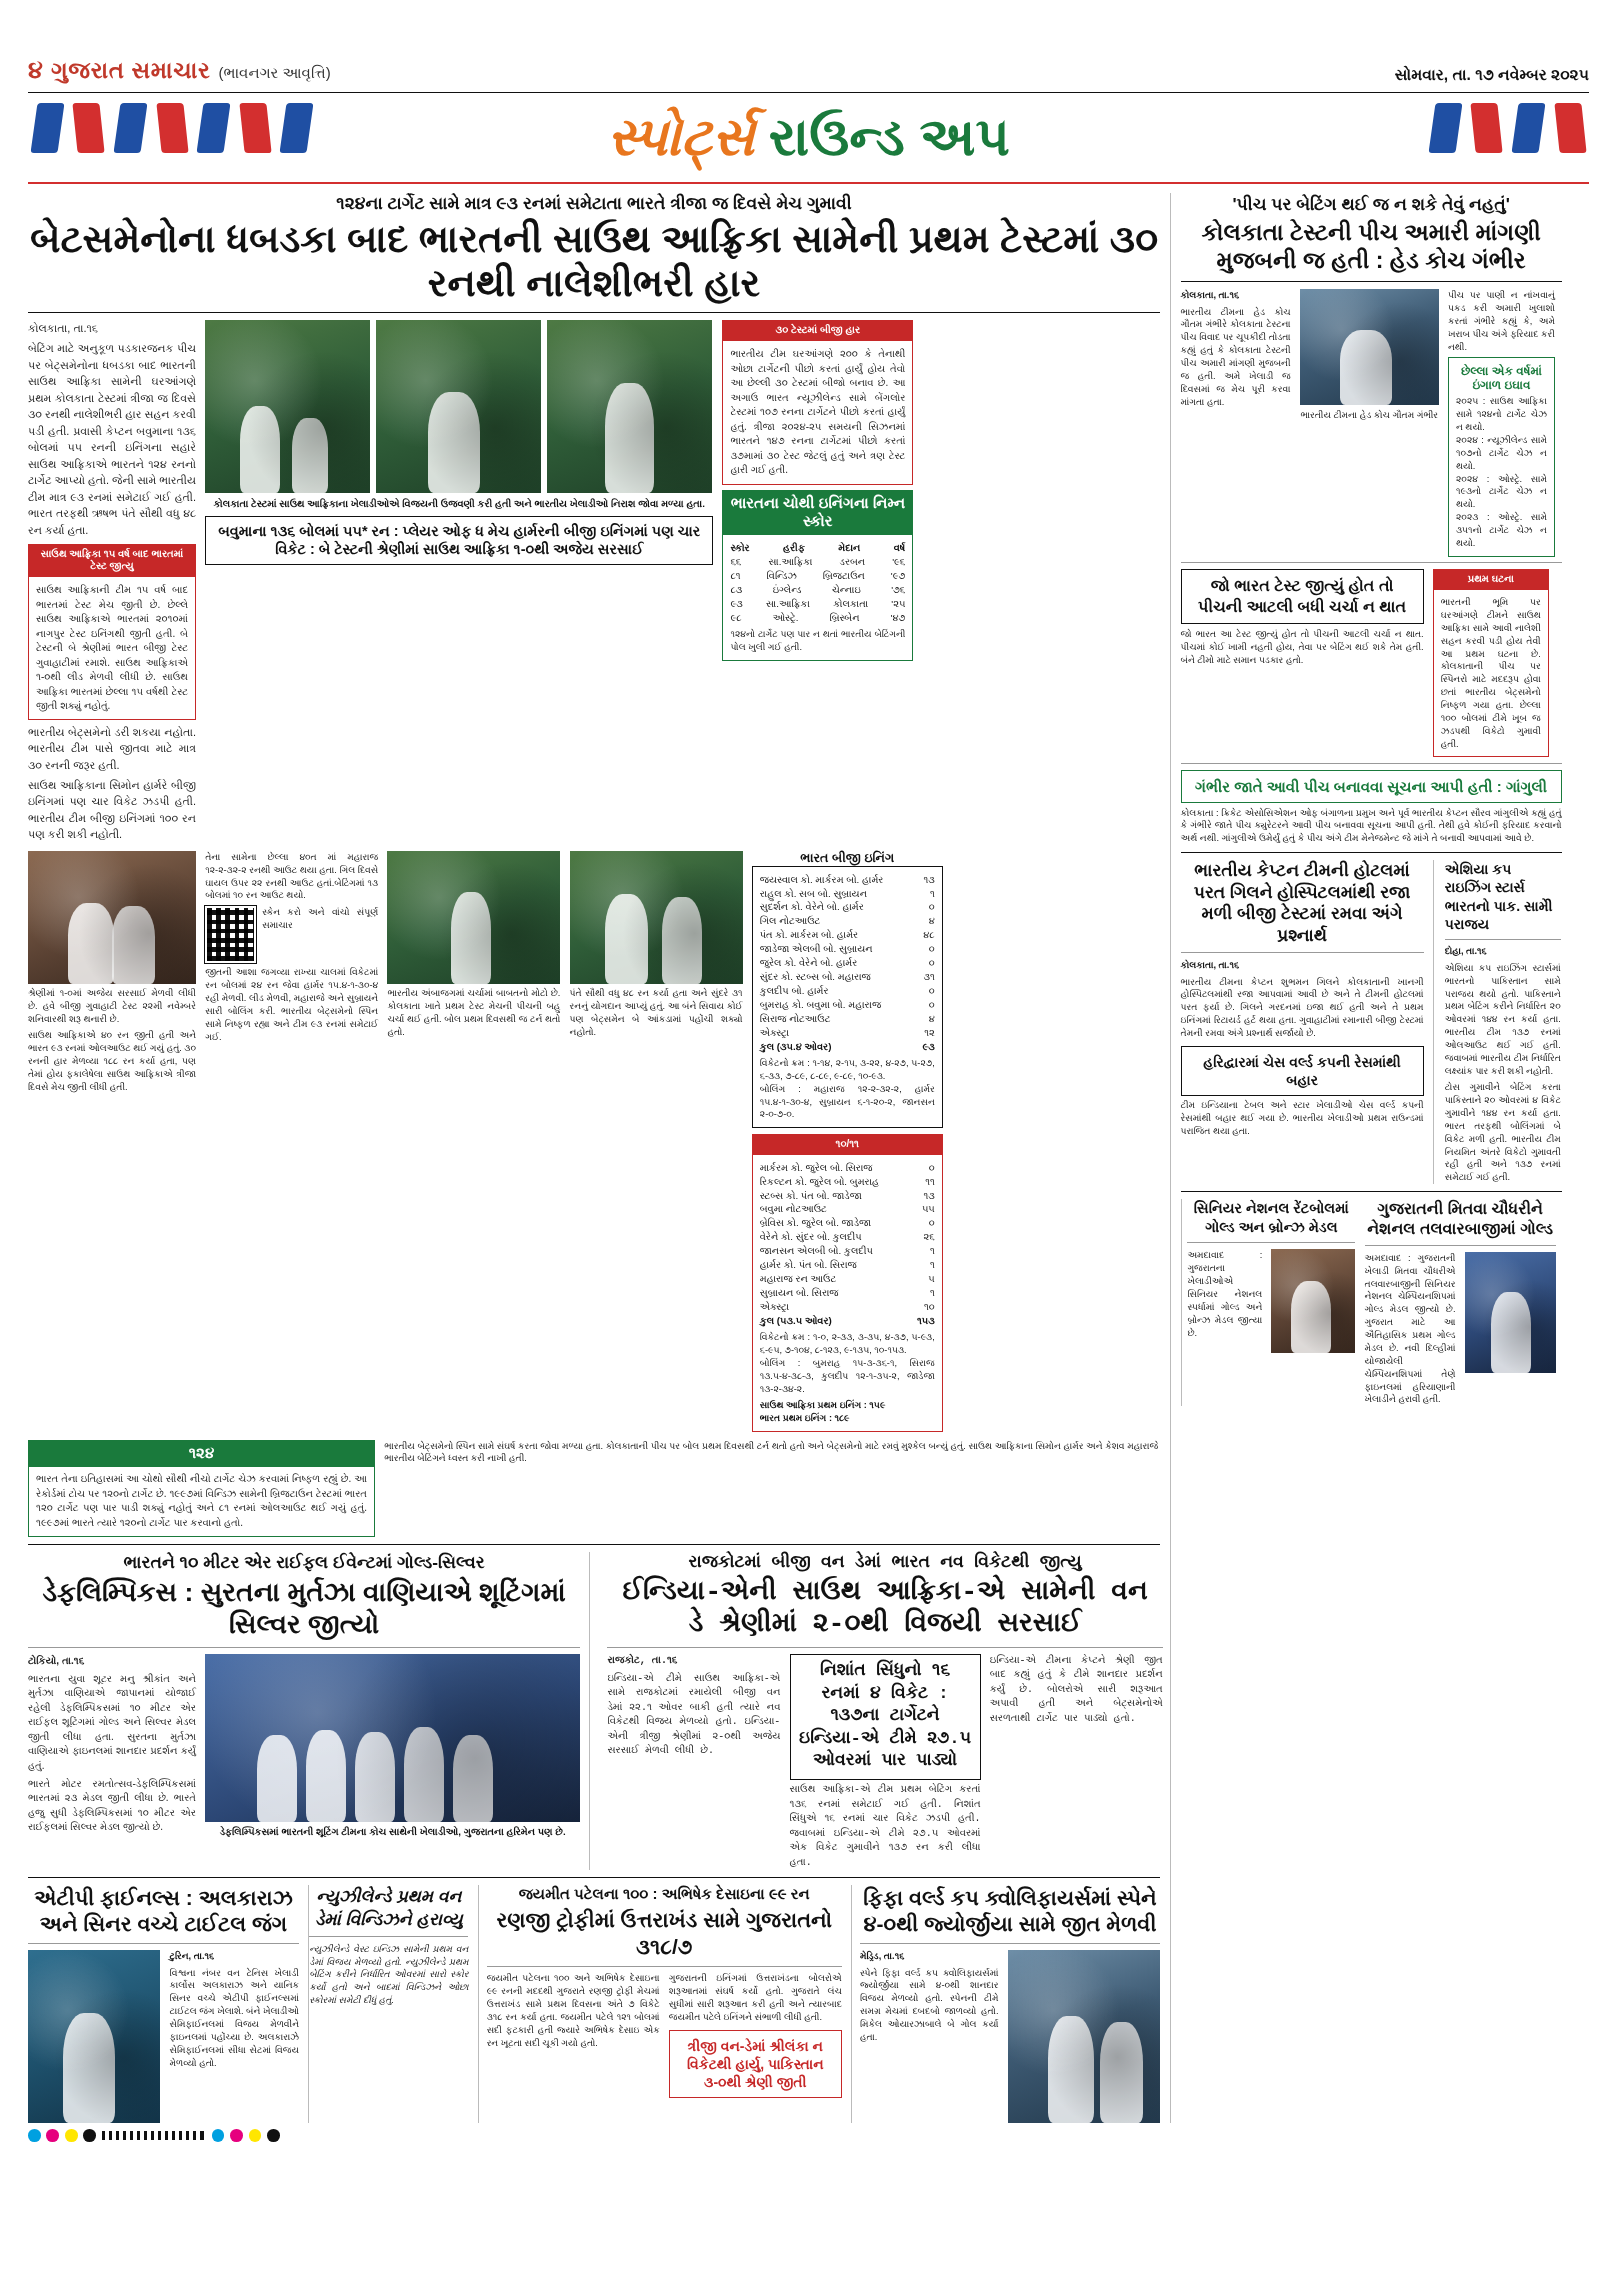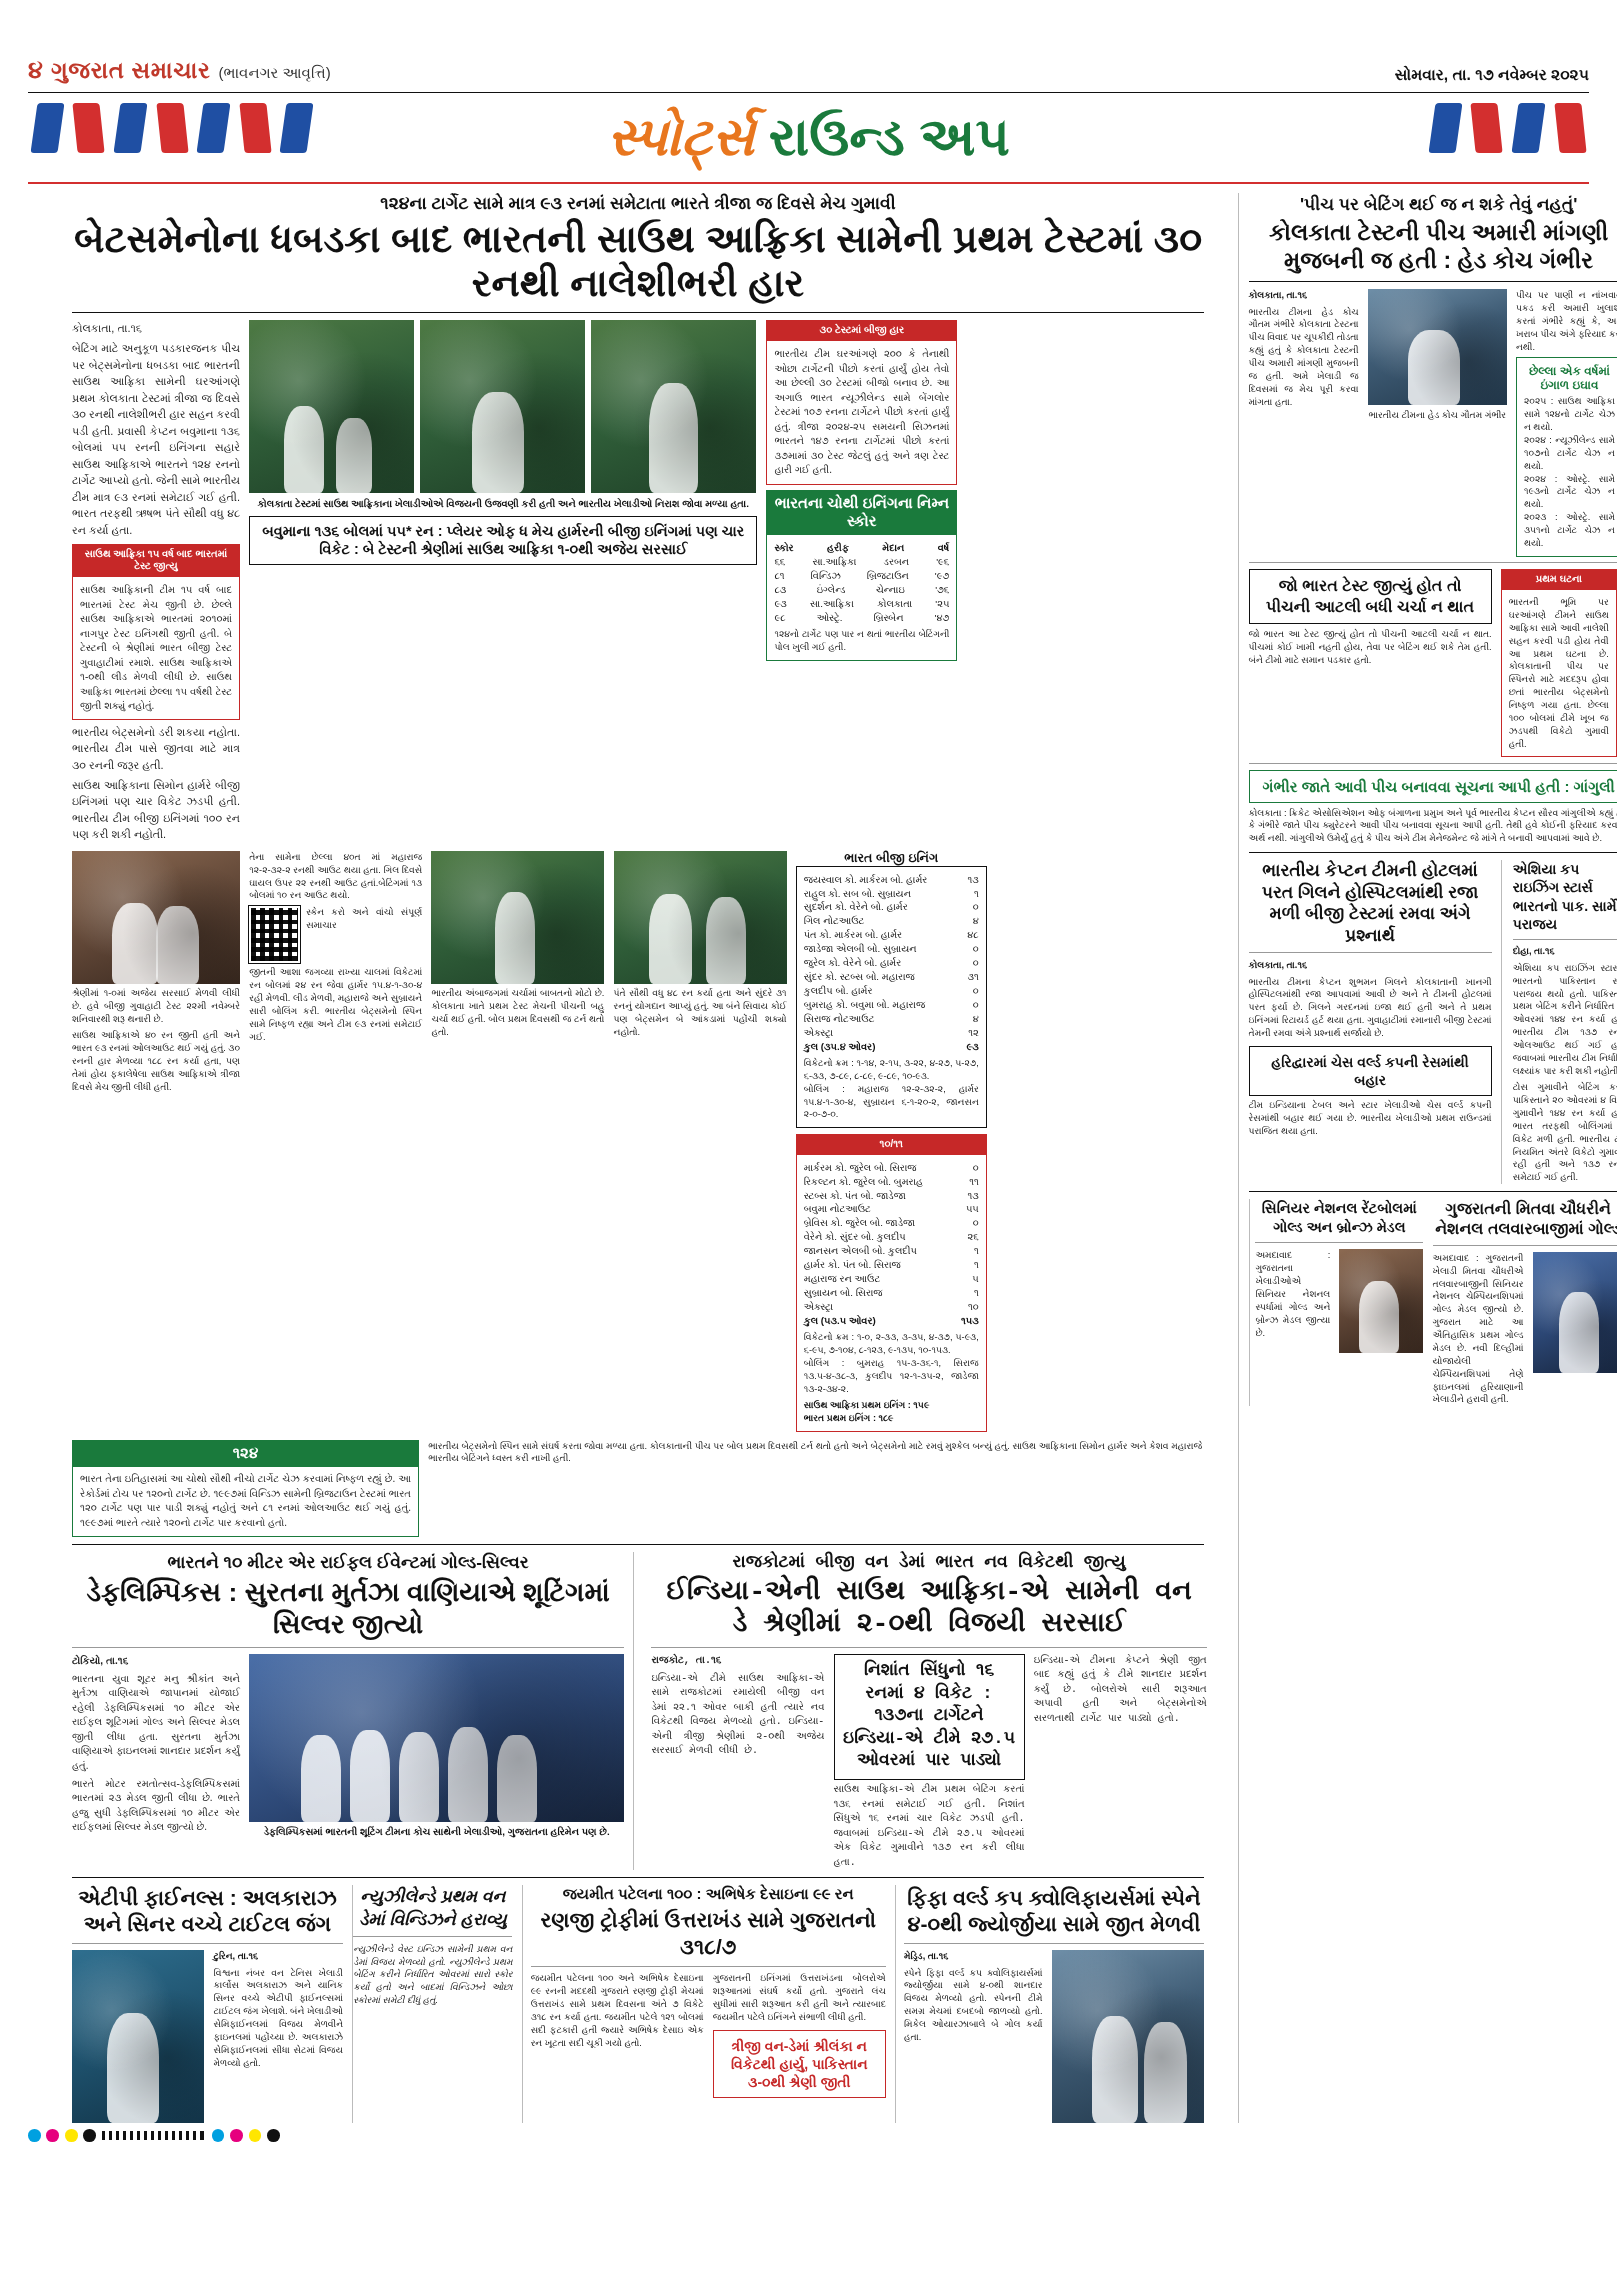--- a/index.html
+++ b/index.html
@@ -53,22 +53,22 @@
   .sil.r { background:#d32f2f; }
   .sil:nth-child(odd) { transform:skewX(-8deg); }
   .sil:nth-child(even) { transform:skewX(6deg); }
 
   
   .content {
     display:flex;
     gap:10.4px;
     margin-top:9.2px;
   }
-  .col-main { width:1132px;margin-left:44px; }
-  .col-right { width:381px; border-left:1.2px solid #bbb; padding-left:9.2px;margin-left:24px; }
+  .col-main { width:1132px; }
+  .col-right { width:381px; border-left:1.2px solid #bbb; padding-left:9.2px; }
 
   .rule { border-top:1.2px solid #111; margin:7px 0; }
   .rule-thin { border-top:0.6px solid #999; margin:5.8px 0; }
 
   .kicker { font-size:17.3px; font-weight:bold; color:#111; text-align:center; line-height:1.25; }
   .headline-xl { font-size:38px; font-weight:bold; line-height:1.15; color:#111; text-align:center; }
   .headline-lg { font-size:26.6px; font-weight:bold; line-height:1.2; color:#111; text-align:center; }
   .headline-md { font-size:21px; font-weight:bold; line-height:1.25; color:#111; text-align:center; }
   .headline-sm { font-size:17.3px; font-weight:bold; line-height:1.3; color:#111; }
 

